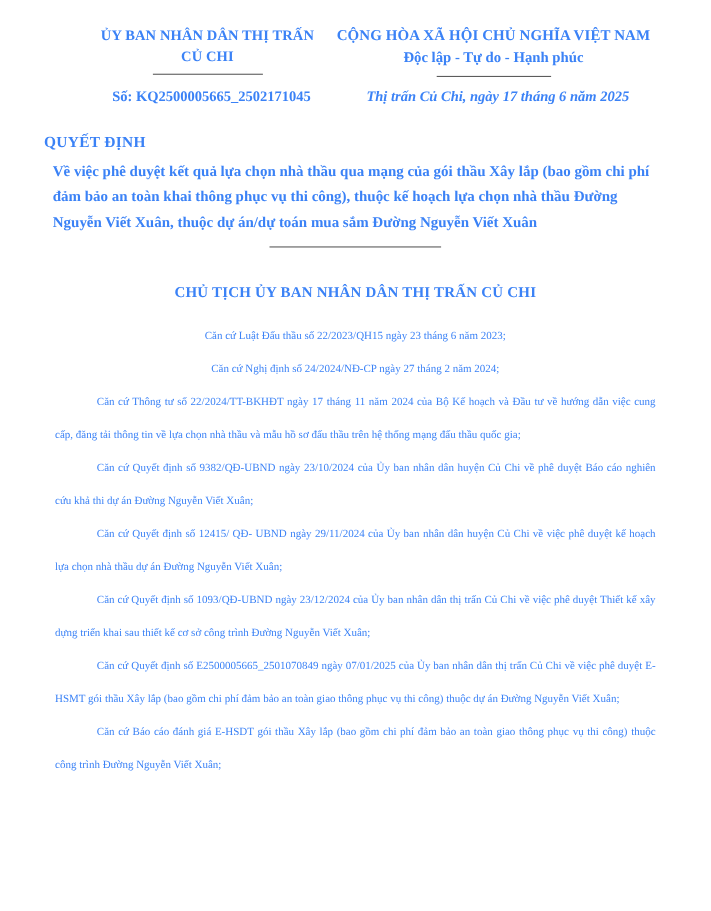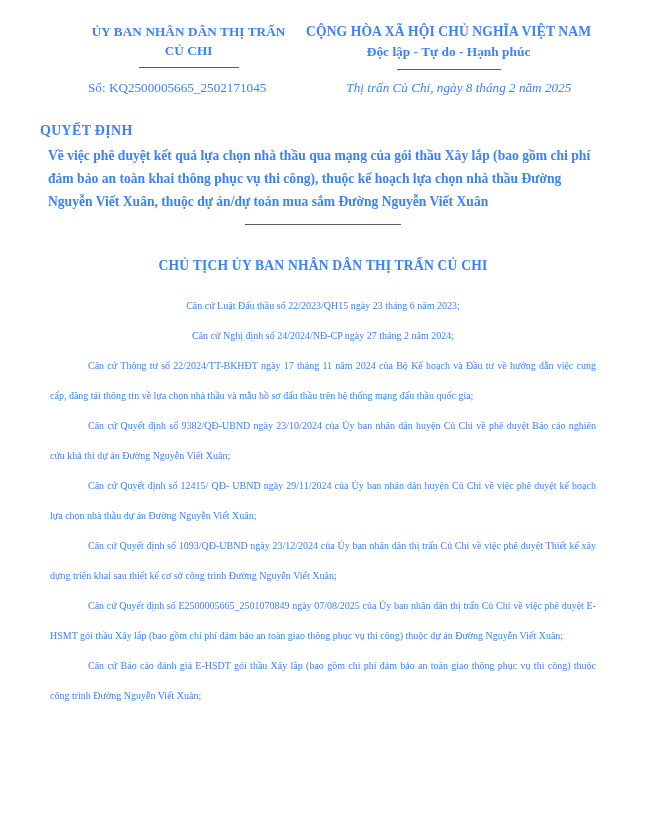--- a/index.html
+++ b/index.html
@@ -67,23 +67,24 @@
     margin-top: 11px;
     font-size: 13.2px;
     line-height: 18px;
     white-space: nowrap;
   }
   .hdr-sub.date { font-style: italic; }
 
   
   .meta-row {
     display: flex;
-    padding: 0 50px;
+    padding: 0 64px;
     box-sizing: border-box;
     margin-top: -2px;
+    font-weight: bold;
   }
   .meta-left  { width: 244px; margin-left: 38px; }
   .meta-right { width: 302px; margin-left: 12px; text-align: center; }
 
   
   .title-block {
     margin-top: 24px;
     text-align: left;
     padding: 0 40px;
     box-sizing: border-box;
@@ -155,37 +156,37 @@
       <div class="rule rule-right"></div>
     </div>
 
   </div>
 
   <div class="meta-row">
     <div class="meta-left">
       <div class="hdr-sub">Số: KQ2500005665_2502171045</div>
     </div>
     <div class="meta-right">
-      <div class="hdr-sub date">Thị trấn Củ Chi, ngày 8 tháng 2 năm 2025</div>
+      <div class="hdr-sub date">Thị trấn Củ Chi, ngày 17 tháng 6 năm 2025</div>
     </div>
   </div>
 
   <div class="title-block">
     <div class="title-main">QUYẾT ĐỊNH</div>
     <div class="title-sub">Về việc phê duyệt kết quả lựa chọn nhà thầu qua mạng của gói thầu Xây lắp (bao gồm chi phí đảm bảo an toàn khai thông phục vụ thi công), thuộc kế hoạch lựa chọn nhà thầu Đường Nguyễn Viết Xuân, thuộc dự án/dự toán mua sắm Đường Nguyễn Viết Xuân</div>
     <div class="rule-center"></div>
   </div>
 
   <div class="issuer">CHỦ TỊCH ỦY BAN NHÂN DÂN THỊ TRẤN CỦ CHI</div>
 
   <div class="body">
     <p class="para center">Căn cứ Luật Đấu thầu số 22/2023/QH15 ngày 23 tháng 6 năm 2023;</p>
     <p class="para center">Căn cứ Nghị định số 24/2024/NĐ-CP ngày 27 tháng 2 năm 2024;</p>
     <p class="para">Căn cứ Thông tư số 22/2024/TT-BKHĐT ngày 17 tháng 11 năm 2024 của Bộ Kế hoạch và Đầu tư về hướng dẫn việc cung cấp, đăng tải thông tin về lựa chọn nhà thầu và mẫu hồ sơ đấu thầu trên hệ thống mạng đấu thầu quốc gia;</p>
     <p class="para">Căn cứ Quyết định số 9382/QĐ-UBND ngày 23/10/2024 của Ủy ban nhân dân huyện Củ Chi về phê duyệt Báo cáo nghiên cứu khả thi dự án Đường Nguyễn Viết Xuân;</p>
     <p class="para">Căn cứ Quyết định số 12415/ QĐ- UBND ngày 29/11/2024 của Ủy ban nhân dân huyện Củ Chi về việc phê duyệt kế hoạch lựa chọn nhà thầu dự án Đường Nguyễn Viết Xuân;</p>
     <p class="para">Căn cứ Quyết định số 1093/QĐ-UBND ngày 23/12/2024 của Ủy ban nhân dân thị trấn Củ Chi về việc phê duyệt Thiết kế xây dựng triển khai sau thiết kế cơ sở công trình Đường Nguyễn Viết Xuân;</p>
-    <p class="para">Căn cứ Quyết định số E2500005665_2501070849 ngày 07/08/2025 của Ủy ban nhân dân thị trấn Củ Chi về việc phê duyệt E-HSMT gói thầu Xây lắp (bao gồm chi phí đảm bảo an toàn giao thông phục vụ thi công) thuộc dự án Đường Nguyễn Viết Xuân;</p>
+    <p class="para">Căn cứ Quyết định số E2500005665_2501070849 ngày 07/01/2025 của Ủy ban nhân dân thị trấn Củ Chi về việc phê duyệt E-HSMT gói thầu Xây lắp (bao gồm chi phí đảm bảo an toàn giao thông phục vụ thi công) thuộc dự án Đường Nguyễn Viết Xuân;</p>
     <p class="para">Căn cứ Báo cáo đánh giá E-HSDT gói thầu Xây lắp (bao gồm chi phí đảm bảo an toàn giao thông phục vụ thi công) thuộc công trình Đường Nguyễn Viết Xuân;</p>
 
   </div>
 
 </div>
 
 </body></html>

